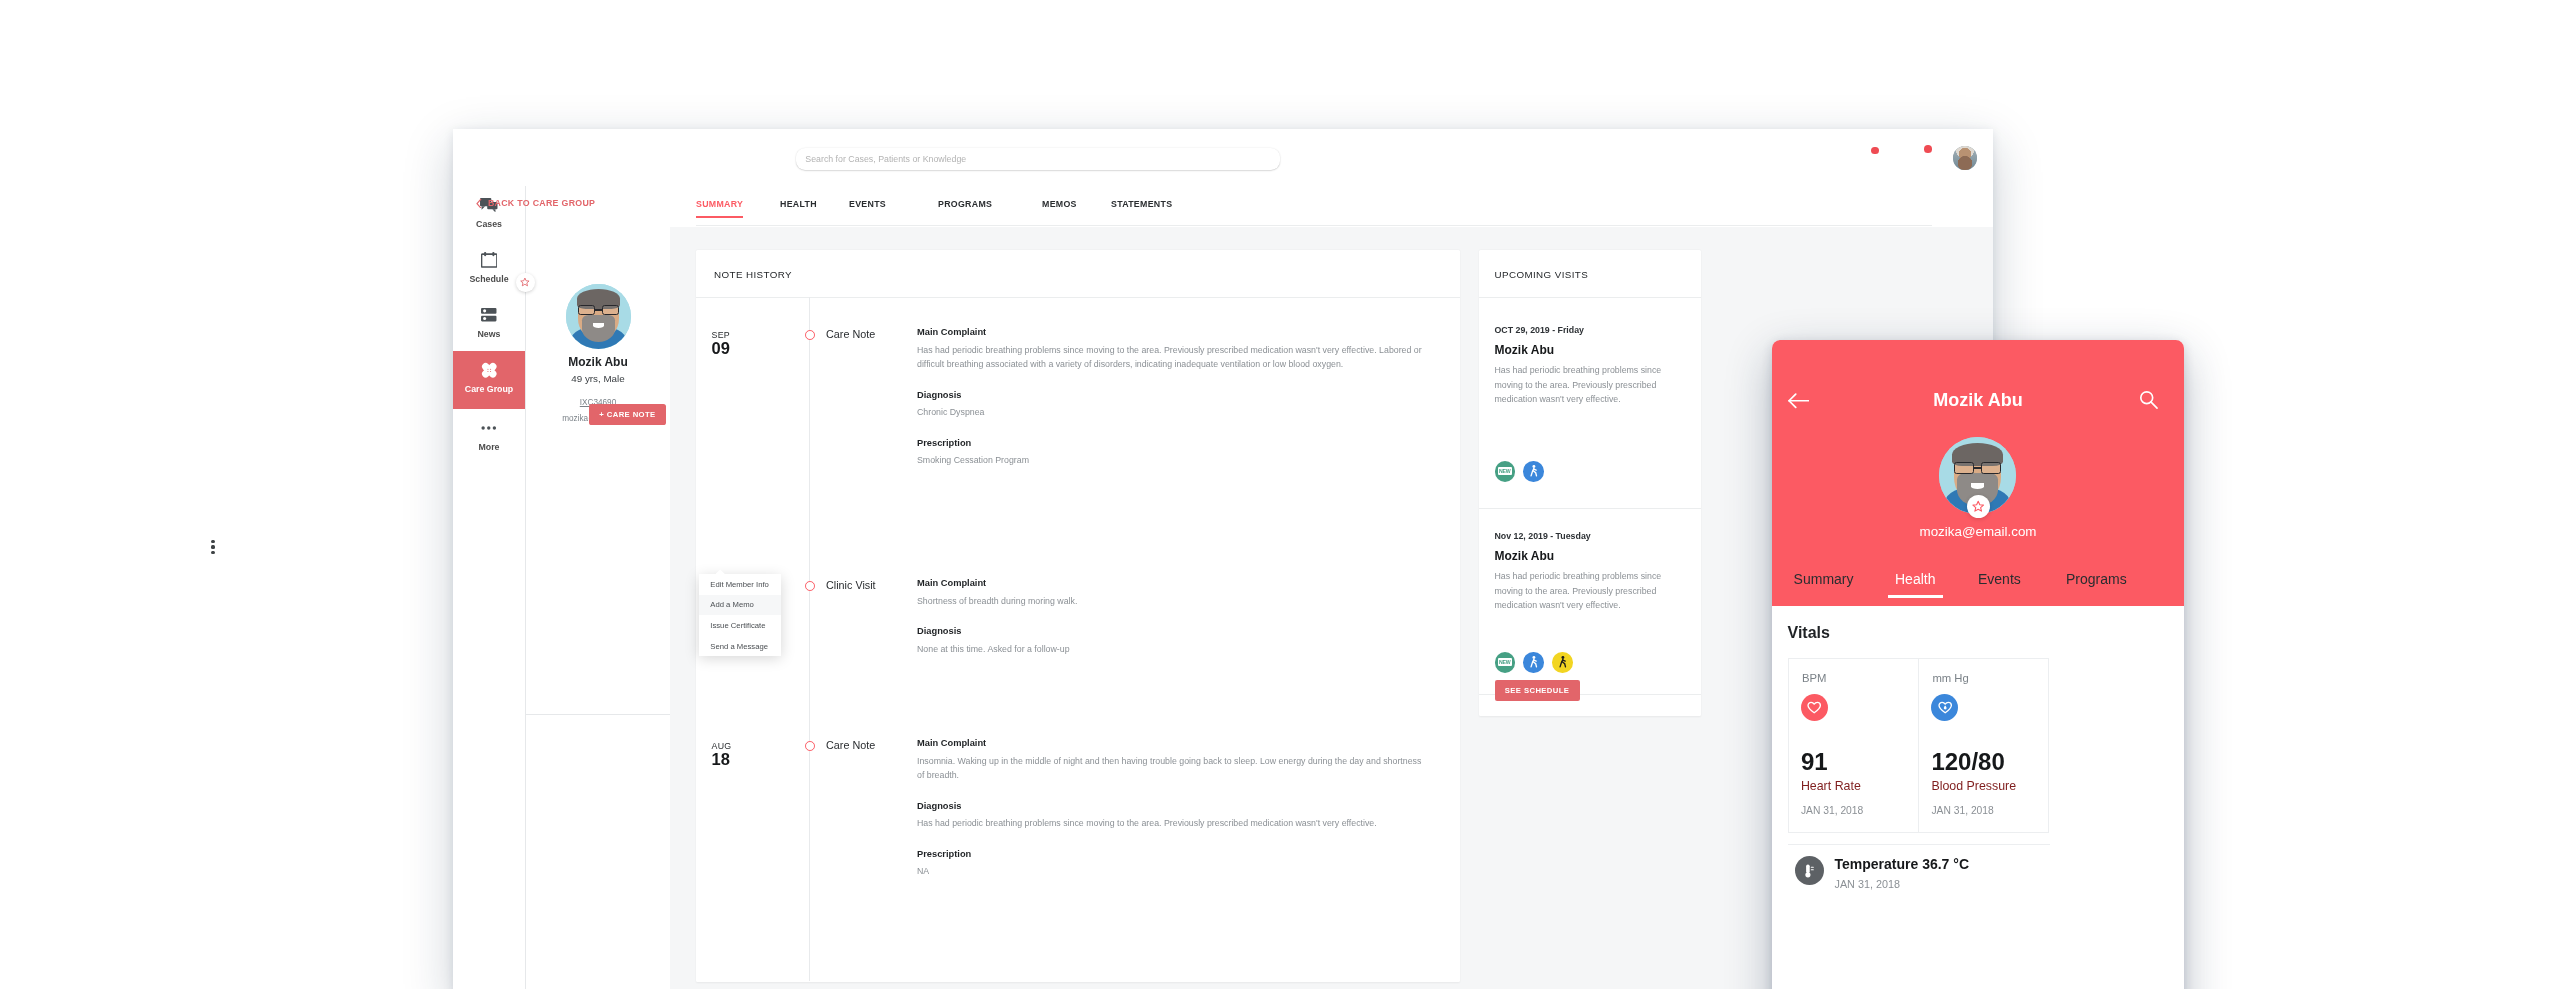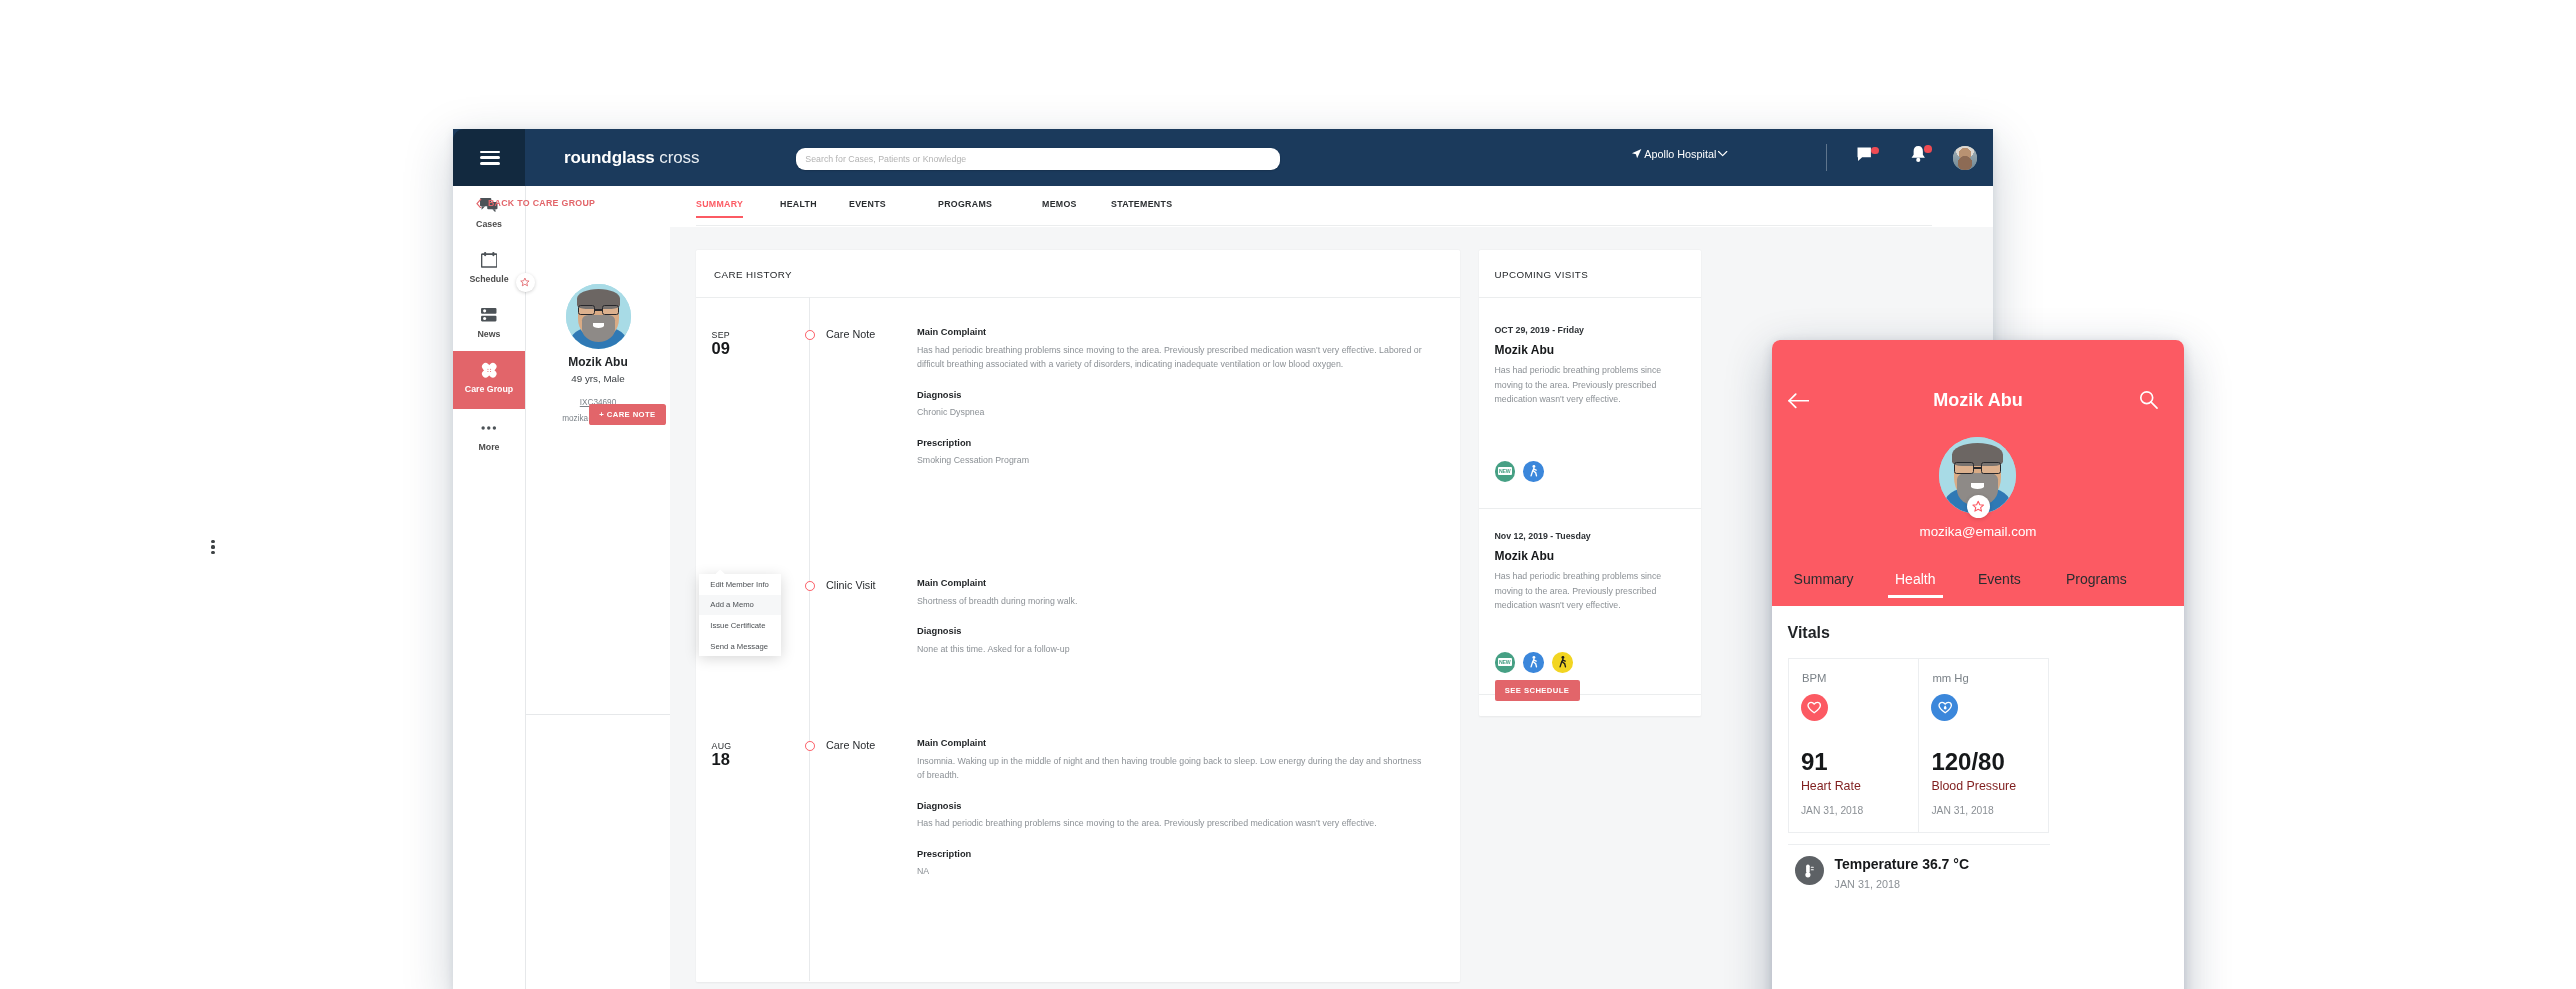--- a/index.html
+++ b/index.html
@@ -197,33 +197,20 @@
   #temp-row{position:absolute;left:15.5px;top:504px;width:262px;height:62px;border-top:0.5px solid #eceef0;}
   #temp-ico{position:absolute;left:7.2px;top:11.3px;width:29px;height:29px;border-radius:50%;background:#5d6165;display:flex;align-items:center;justify-content:center;}
   #temp-name{position:absolute;left:47px;top:11.3px;font-size:14px;font-weight:bold;color:#16181a;}
   #temp-date{position:absolute;left:47px;top:33px;font-size:10.8px;color:#8b9095;}
 </style>
 </head>
 <body>
 
 <div id="app-window">
 
-  <div id="topbar">
-    <div id="hamburger-panel">
-      <div id="hamburger-icon">
-          <i></i>
-          <i></i>
-          <i></i>
-        </div>
-    </div>
-    <div id="brand">
-      <span class="b1">roundglass</span>
-      <span class="b2">cross</span>
-    </div>
-  </div>
 
   <div id="rail">
     <div class="rail-item" style="top:0px;">
       <div class="ico">
         <svg width="17.5" height="14.4" viewBox="0 0 34 28">
             <rect x="0" y="0" width="22" height="16" rx="2" fill="#4c5257"></rect>
             <polygon points="3,16 3,23 10,16" fill="#4c5257"></polygon>
             <rect x="14" y="8" width="20" height="14" rx="2" fill="#4c5257"></rect>
             <polygon points="30,22 30,28 24,22" fill="#4c5257"></polygon>
           </svg>
@@ -336,21 +323,21 @@
       <div class="tab" style="left:372px;">
         <span>MEMOS</span>
       </div>
       <div class="tab" style="left:441px;">
         <span>STATEMENTS</span>
       </div>
       <div id="tabs-rule"></div>
     </div>
 
     <div id="care-history-card">
-      <div id="care-history-title">CARE HISTORY</div>
+      <div id="care-history-title">NOTE HISTORY</div>
       <div id="care-history-rule"></div>
       <div id="timeline-line"></div>
 
       <div class="ch-entry" style="top:77px;">
         <div class="ch-date" style="top:3.1px;">
           <div class="mon">SEP</div>
           <div class="day">09</div>
         </div>
         <div class="ch-dot" style="top:3.1px;"></div>
         <div class="ch-type" style="top:0.5px;">Care Note</div>

